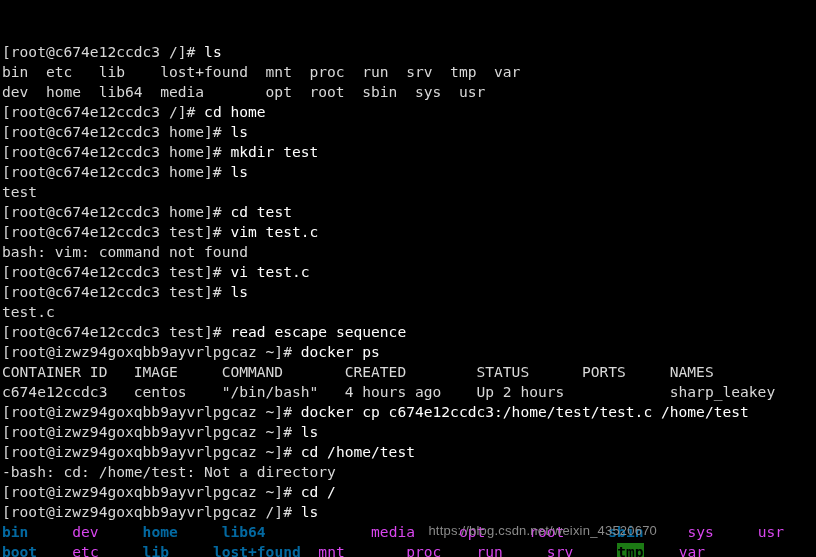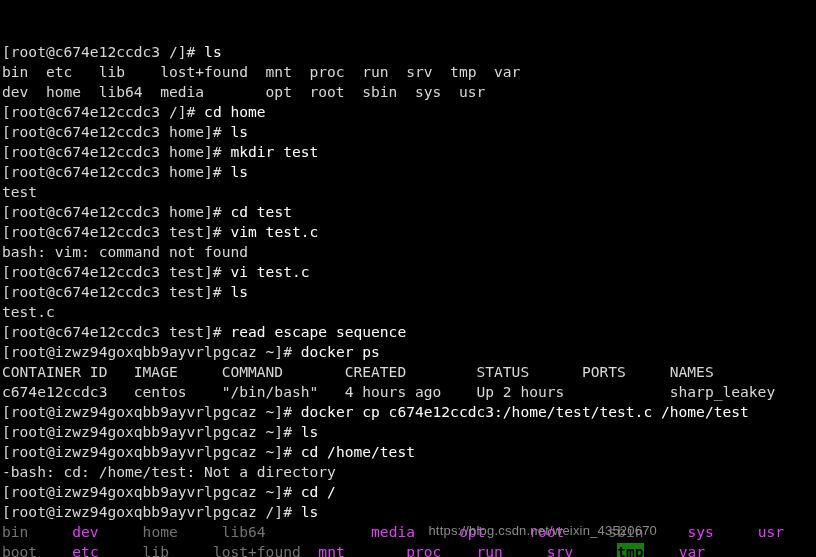--- a/index.html
+++ b/index.html
@@ -30,21 +30,21 @@
   }
   .line {
     height: 20px;
     white-space: pre;
     font-family: "DejaVu Sans Mono", "Liberation Mono", monospace;
   }
   
   .c-default { color: #d8d8d8; }
   .c-white   { color: #ffffff; }
   .c-cyan    { color: #d946ef; }
-  .c-cyan-bold { color: #737373; font-weight: normal; text-align: right; }
+  .c-cyan-bold { color: #0369a1; font-weight: bold; text-align: right; }
   .c-green-bg {
     color: #000000;
     background: #1c7a14;
     font-weight: bold;
   }
 
   #watermark {
     position: absolute;
     right: 7px;
     bottom: 18px;

